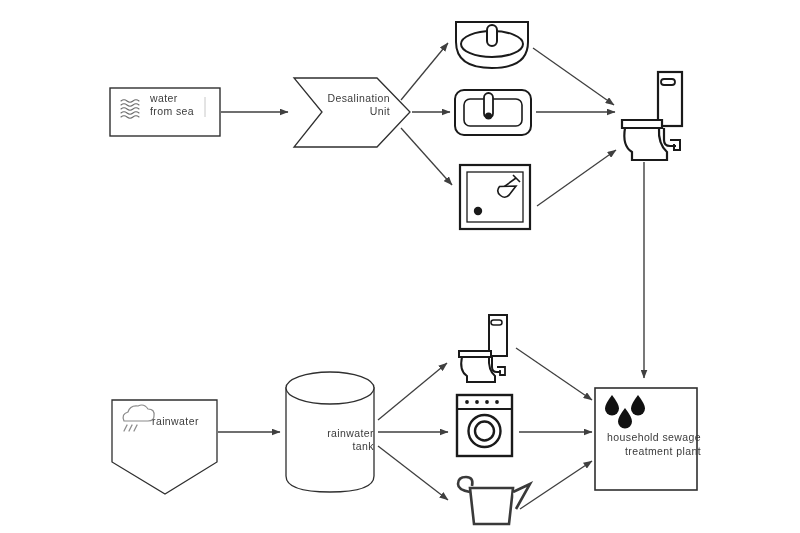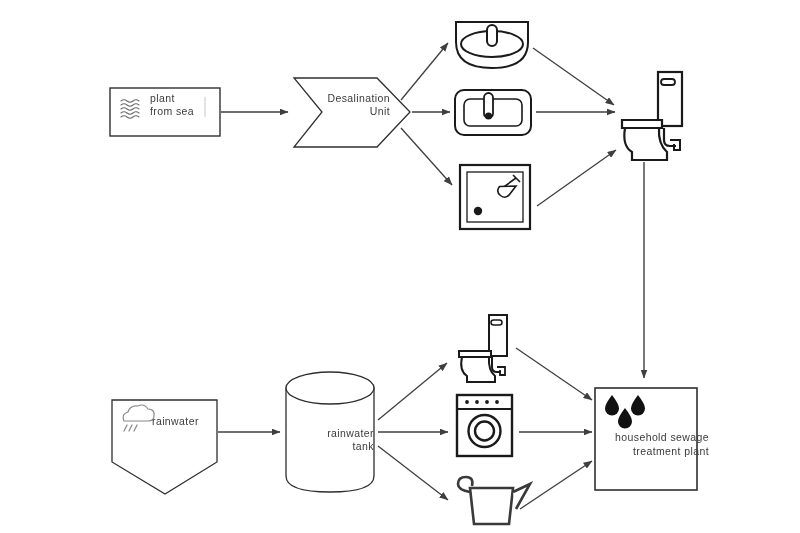--- a/index.html
+++ b/index.html
@@ -44,21 +44,20 @@
   #label-rainwater-src {
     left: 152px; top: 415px; width: 80px;
     text-align: left;
   }
   #label-rainwater-tank {
     left: 286px; top: 427px; width: 88px;
   }
   #label-treatment-plant {
     left: 597px; top: 430px; width: 104px;
     line-height: 14px;
-    padding-left: 8px;
   }
 </style>
 </head>
 <body>
 
 <div id="canvas">
 
   <svg id="diagram-svg" viewBox="0 0 800 533">
     <defs>
       <marker id="arrowhead" markerWidth="9" markerHeight="7" refX="8.5" refY="3.5" orient="auto" markerUnits="userSpaceOnUse">
@@ -192,21 +191,21 @@
     <g>
       <rect x="595" y="388" width="102" height="102" fill="#ffffff" stroke="#2f2f2f" stroke-width="1.6"></rect>
       <g fill="#111111">
         <path d="M612 395 q7 9 7 13.5 a7 7 0 0 1 -14 0 q0 -4.5 7 -13.5 z"></path>
         <path d="M638 395 q7 9 7 13.5 a7 7 0 0 1 -14 0 q0 -4.5 7 -13.5 z"></path>
         <path d="M625 408 q7 9 7 13.5 a7 7 0 0 1 -14 0 q0 -4.5 7 -13.5 z"></path>
       </g>
     </g>
   </svg>
 
-  <div class="node-label" id="label-water-from-sea">plant
+  <div class="node-label" id="label-water-from-sea">water
 from sea</div>
 
   <div class="node-label" id="label-desalination">Desalination
 Unit</div>
 
   <div class="node-label" id="label-rainwater-src">rainwater</div>
 
   <div class="node-label" id="label-rainwater-tank">rainwater
 tank</div>
 

